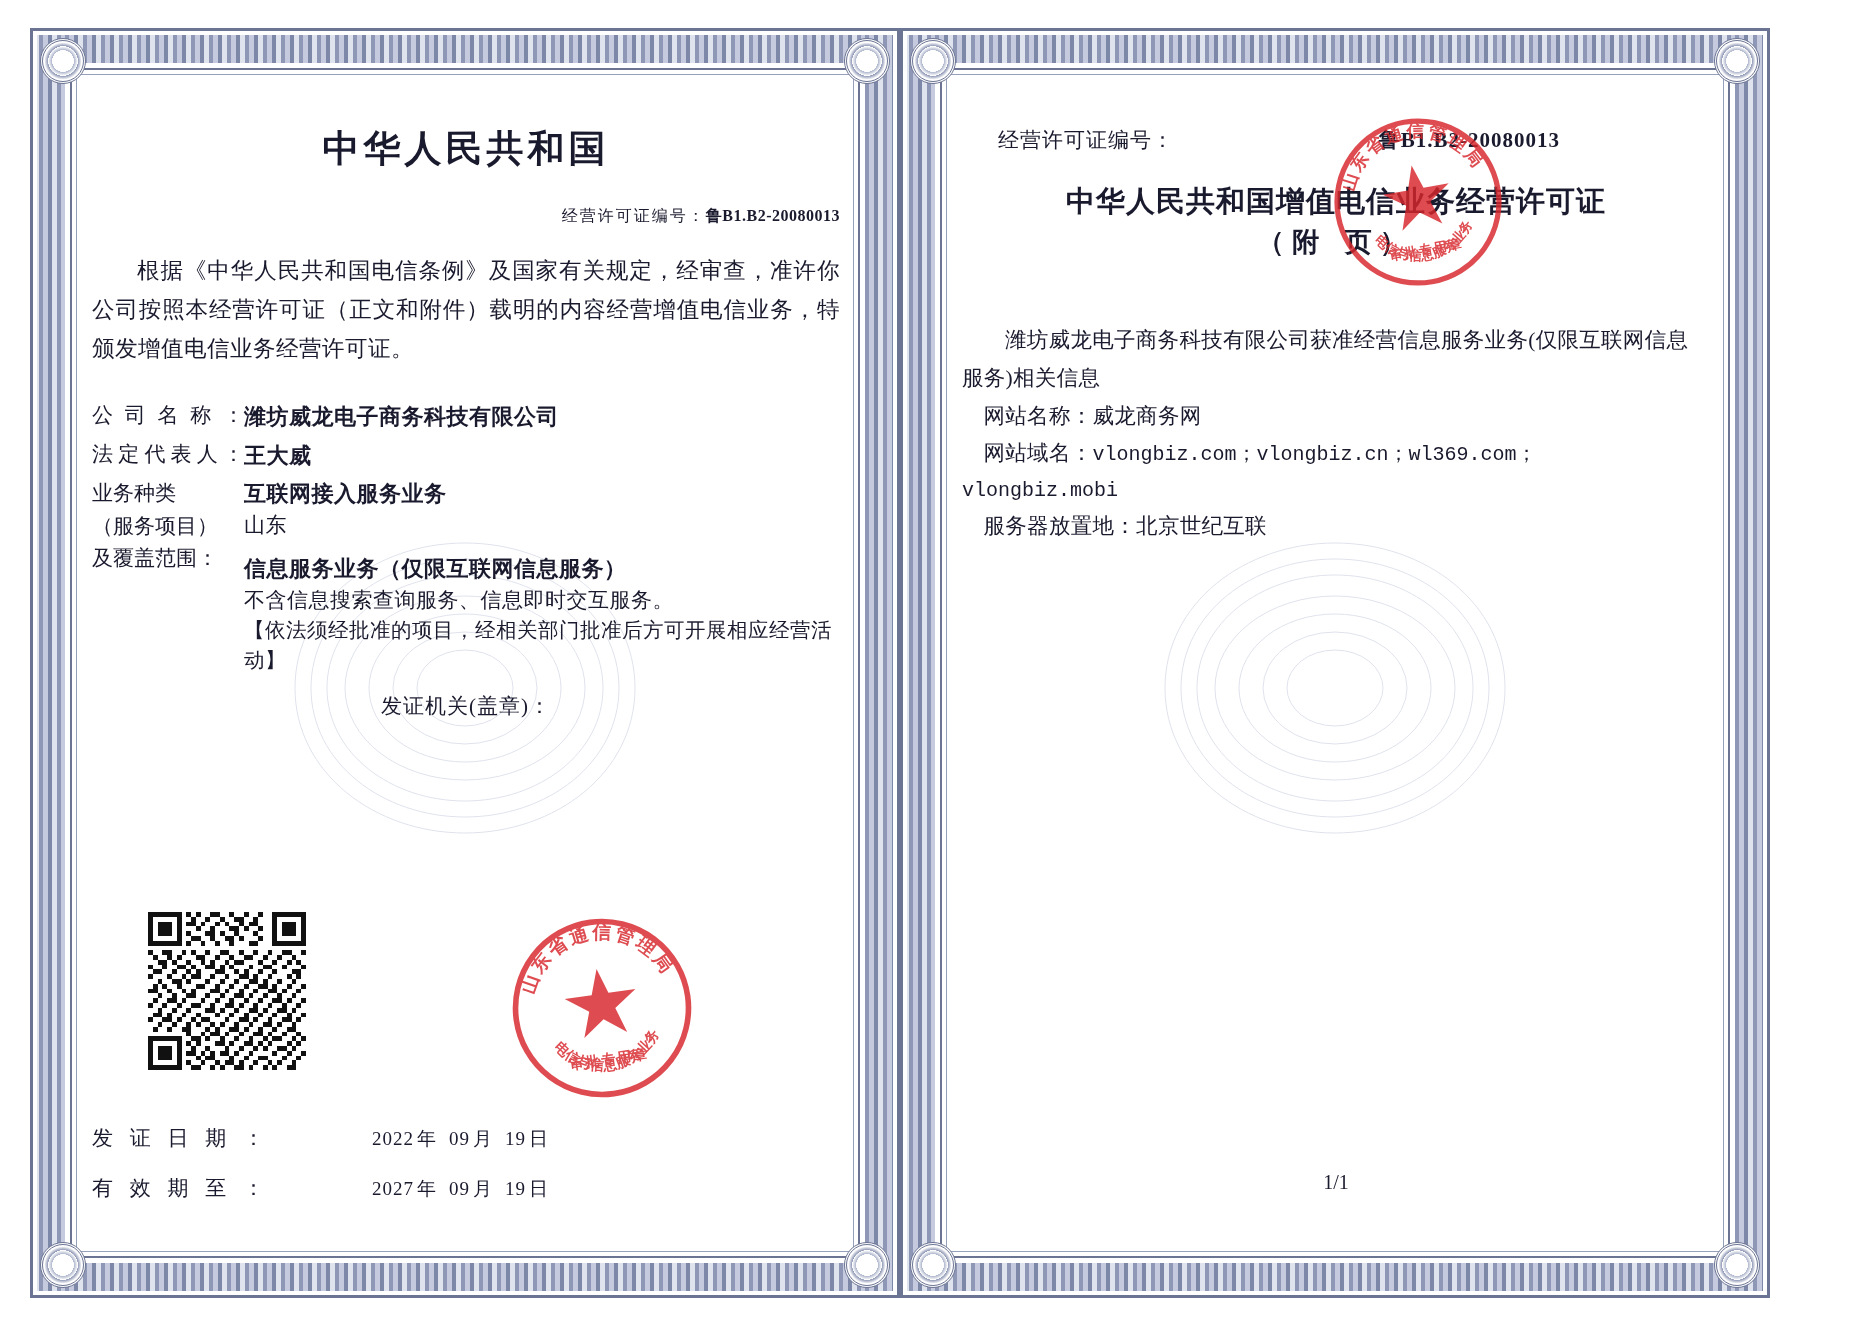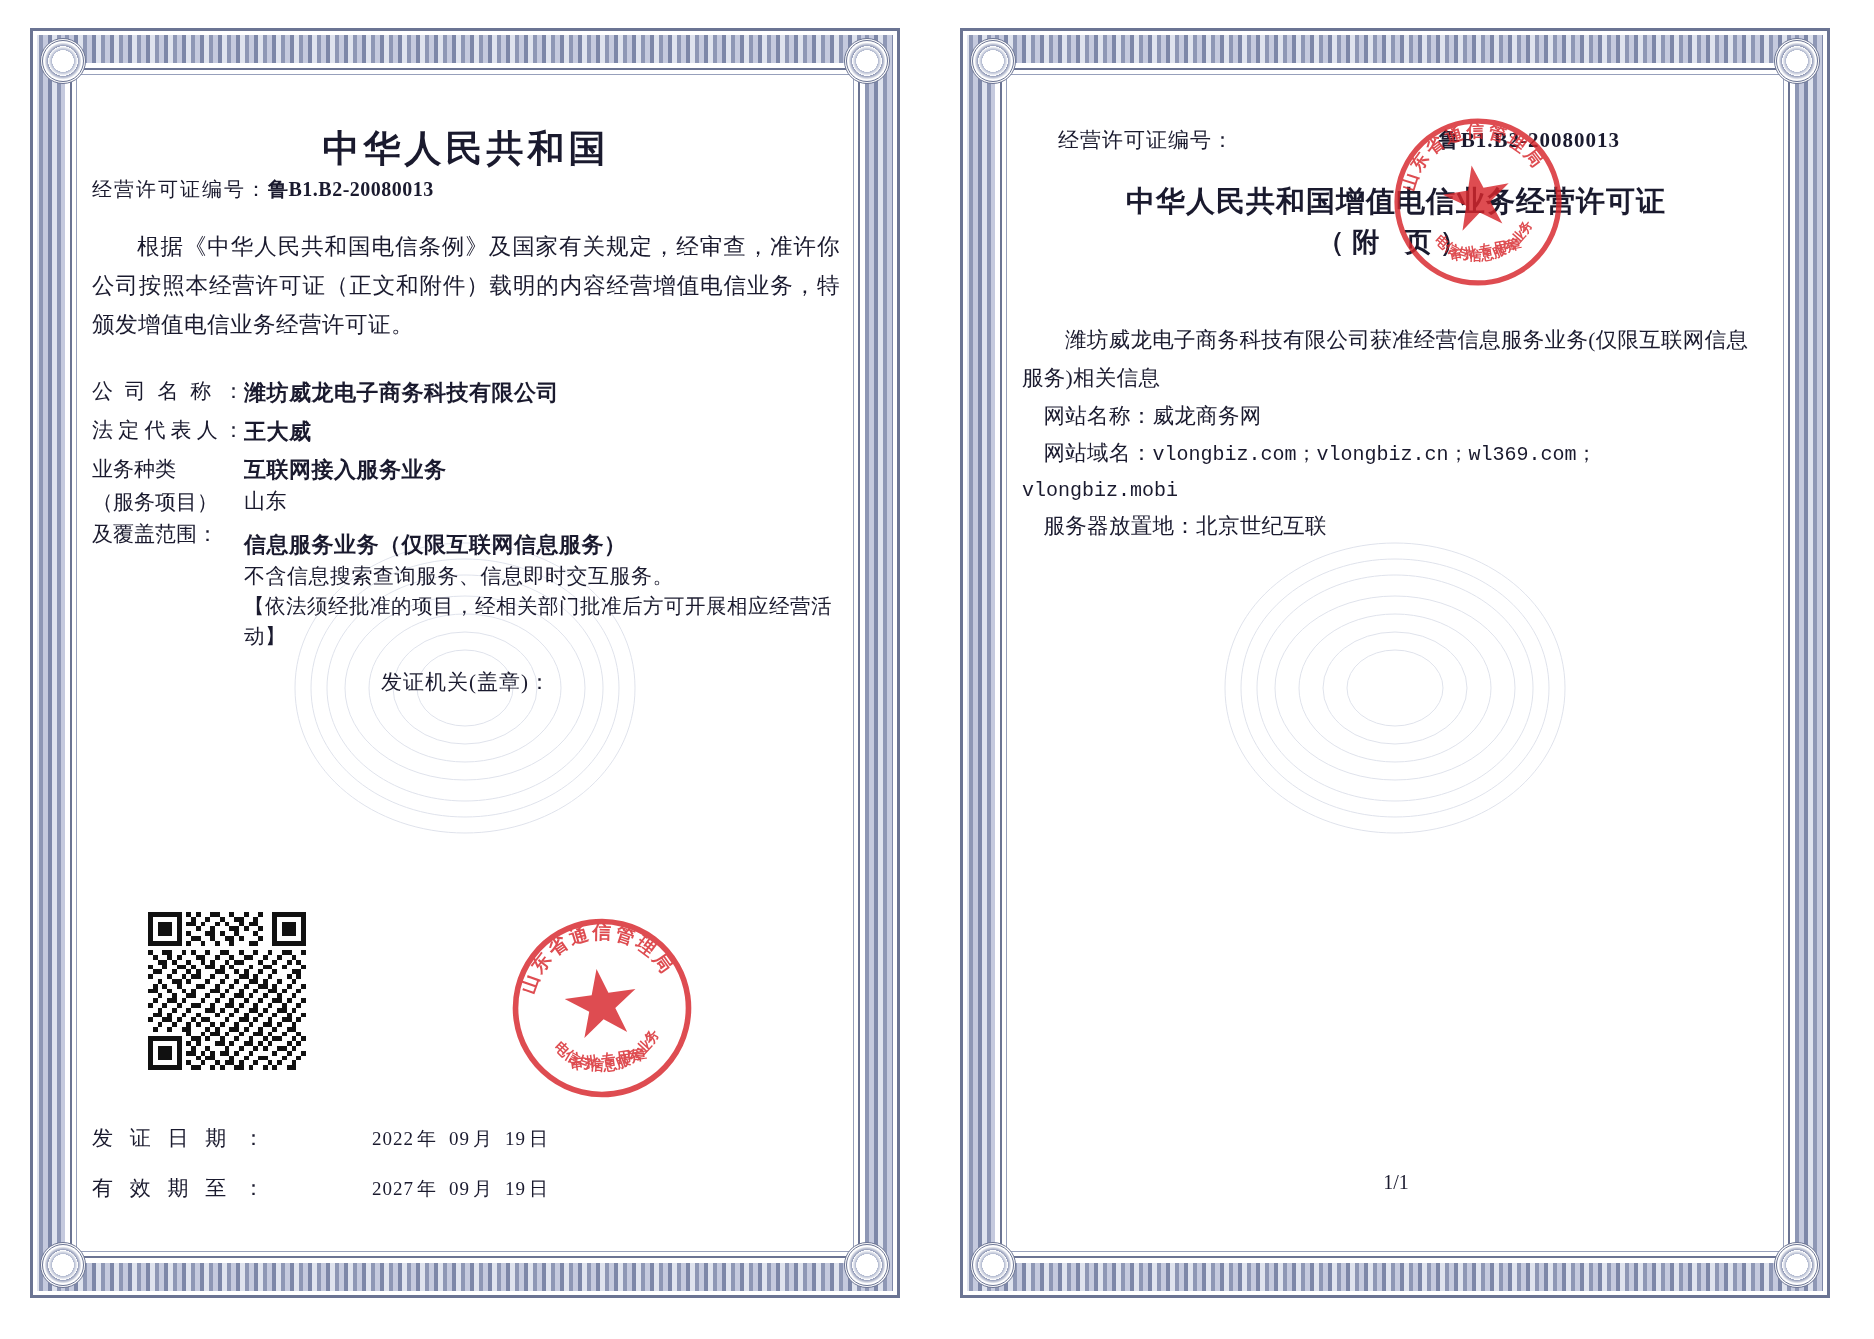--- a/index.html
+++ b/index.html
@@ -12,21 +12,20 @@
     height: 1339px;
     font-family: "Liberation Serif", serif;
     color: #1a1a2e;
     overflow: hidden;
   }
   .sheet {
     position: relative;
     width: 1874px;
     height: 1339px;
     display: flex;
-    gap: 60px;
     padding: 28px 30px;
     box-sizing: border-box;
   }
 
   
   .cert {
     position: relative;
     background: #ffffff;
     box-sizing: border-box;
   }
@@ -107,21 +106,23 @@
   .title-main {
     text-align: center;
     font-size: 37px;
     font-weight: bold;
     letter-spacing: 4px;
     line-height: 1.45;
     margin-top: 38px;
     font-family: "DejaVu Serif", serif;
   }
   .cert-no-row {
-    font-size: 20px;
+    margin-top: 30px;
+    text-align: right;
+    font-size: 16px;
     letter-spacing: 1px;
   }
   .cert-no-label { letter-spacing: 2px; }
   .cert-no-value {
     font-family: "Liberation Serif", serif;
     font-weight: bold;
     letter-spacing: 0.5px;
   }
   .para {
     margin-top: 24px;

